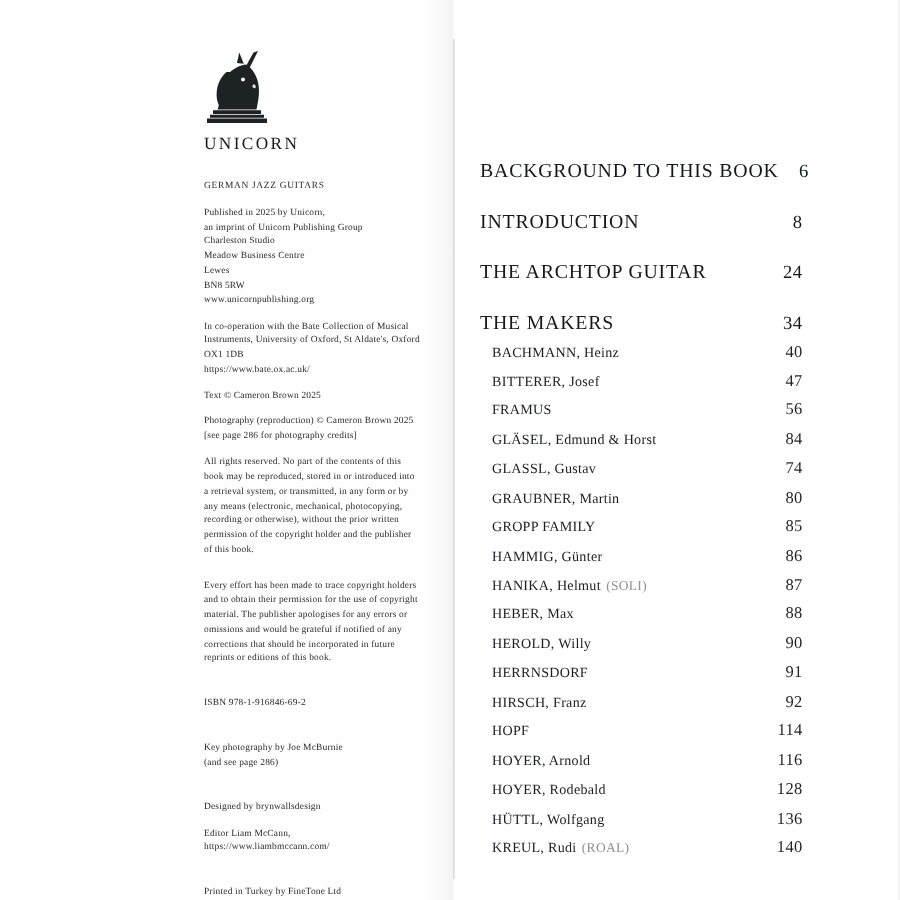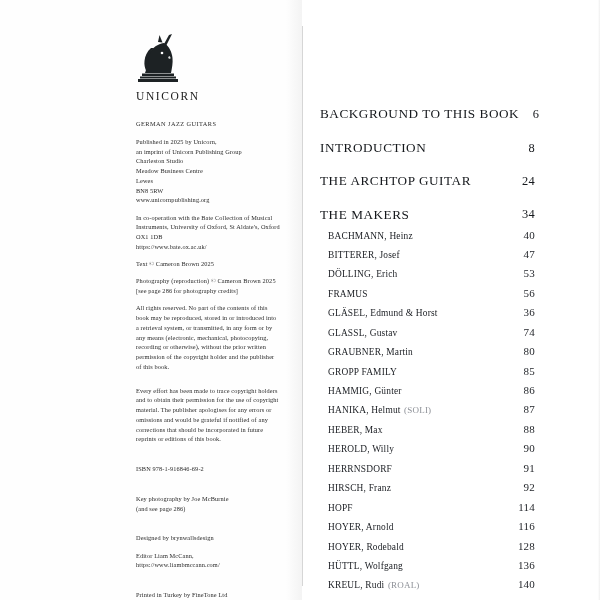--- a/index.html
+++ b/index.html
@@ -122,21 +122,21 @@
   }
   .toc-major .t-label { flex: 0 0 auto; }
   .toc-major .t-dots { flex: 1 1 auto; }
   .toc-major .t-page {
     flex: 0 0 auto;
     text-align: right;
     min-width: 20px;
     font-size: 12.4px;
     letter-spacing: 0.3px;
   }
-  .toc-major.makers { margin-bottom: 6px; align-items: center; }
+  .toc-major.makers { margin-bottom: 6px; }
 
   .toc-sub {
     display: flex;
     align-items: baseline;
     font-size: 9.4px;
     letter-spacing: 0.2px;
     color: #1a1d22;
     margin: 0 0 7.45px 8px;
   }
   .toc-sub .s-name { flex: 0 0 auto; }
@@ -286,33 +286,28 @@
             <span class="s-name">BACHMANN, Heinz</span>
             <span class="s-dots"></span>
             <span class="s-page">40</span>
           </div>
           <div class="toc-sub">
             <span class="s-name">BITTERER, Josef</span>
             <span class="s-dots"></span>
             <span class="s-page">47</span>
           </div>
           <div class="toc-sub">
-            <span class="s-name">DÖLLING, Erich</span>
-            <span class="s-dots"></span>
-            <span class="s-page">53</span>
-          </div>
-          <div class="toc-sub">
             <span class="s-name">FRAMUS</span>
             <span class="s-dots"></span>
             <span class="s-page">56</span>
           </div>
           <div class="toc-sub">
             <span class="s-name">GLÄSEL, Edmund &amp; Horst</span>
             <span class="s-dots"></span>
-            <span class="s-page">36</span>
+            <span class="s-page">84</span>
           </div>
           <div class="toc-sub">
             <span class="s-name">GLASSL, Gustav</span>
             <span class="s-dots"></span>
             <span class="s-page">74</span>
           </div>
           <div class="toc-sub">
             <span class="s-name">GRAUBNER, Martin</span>
             <span class="s-dots"></span>
             <span class="s-page">80</span>

